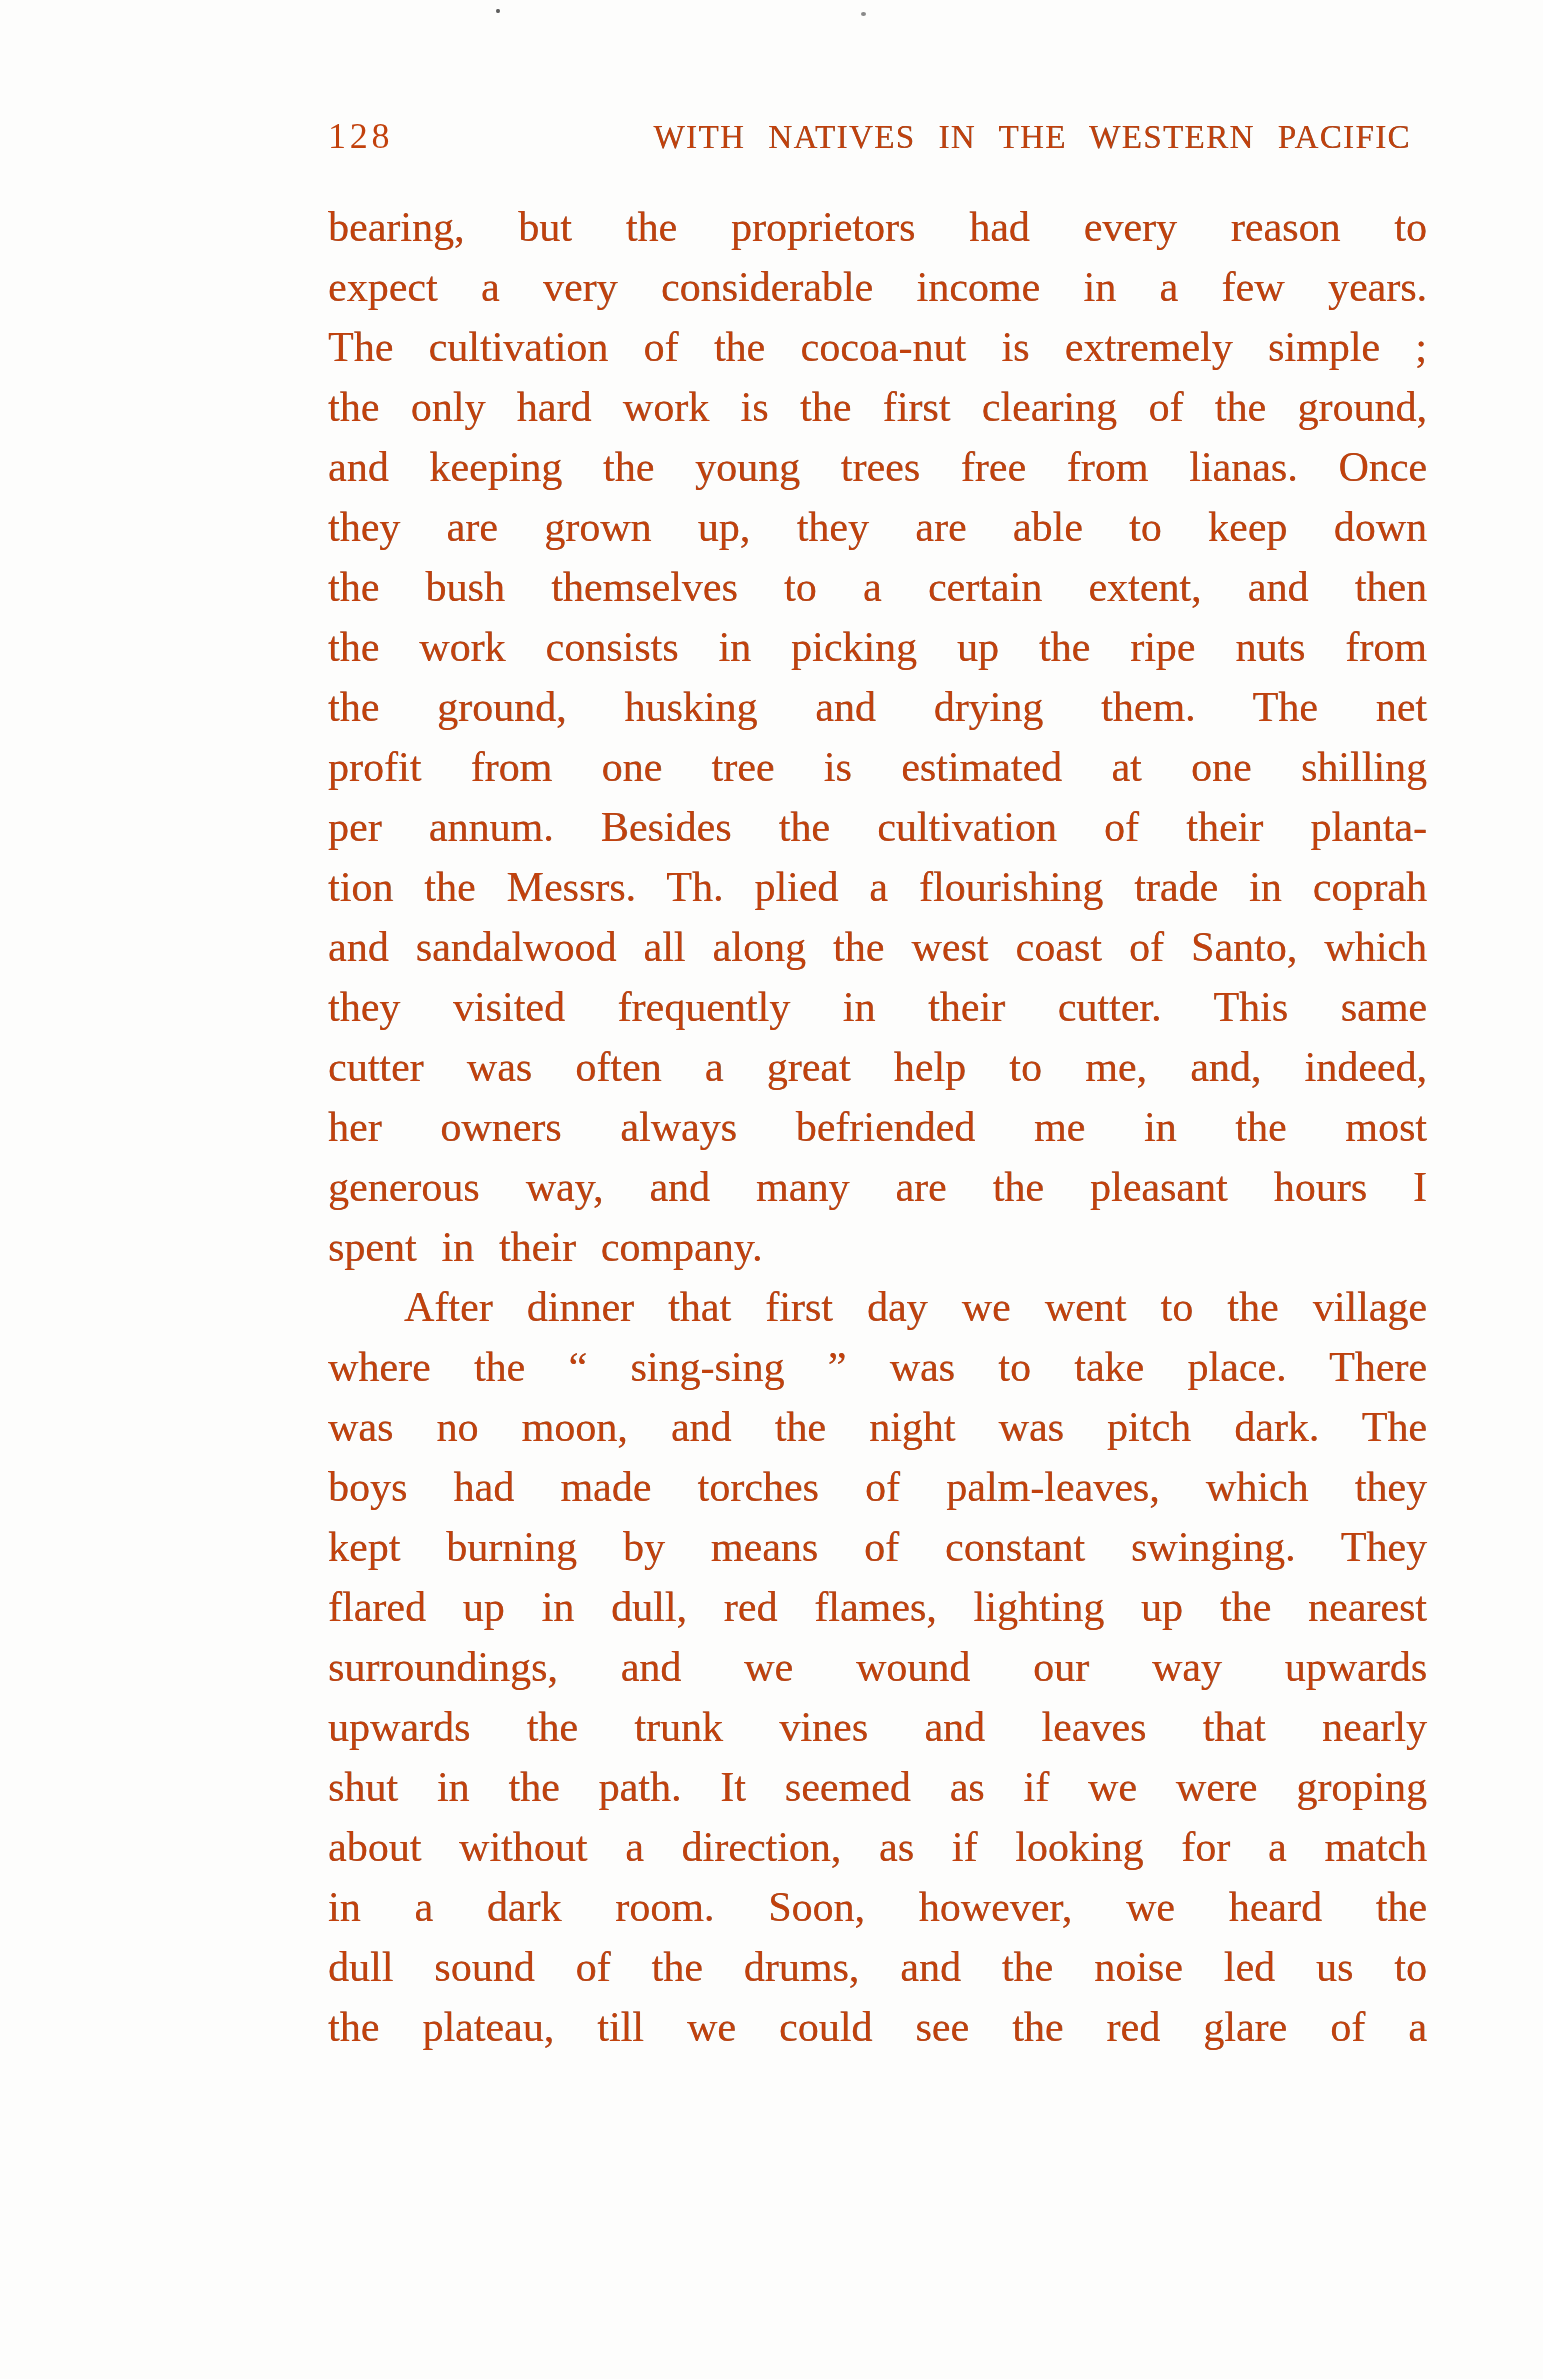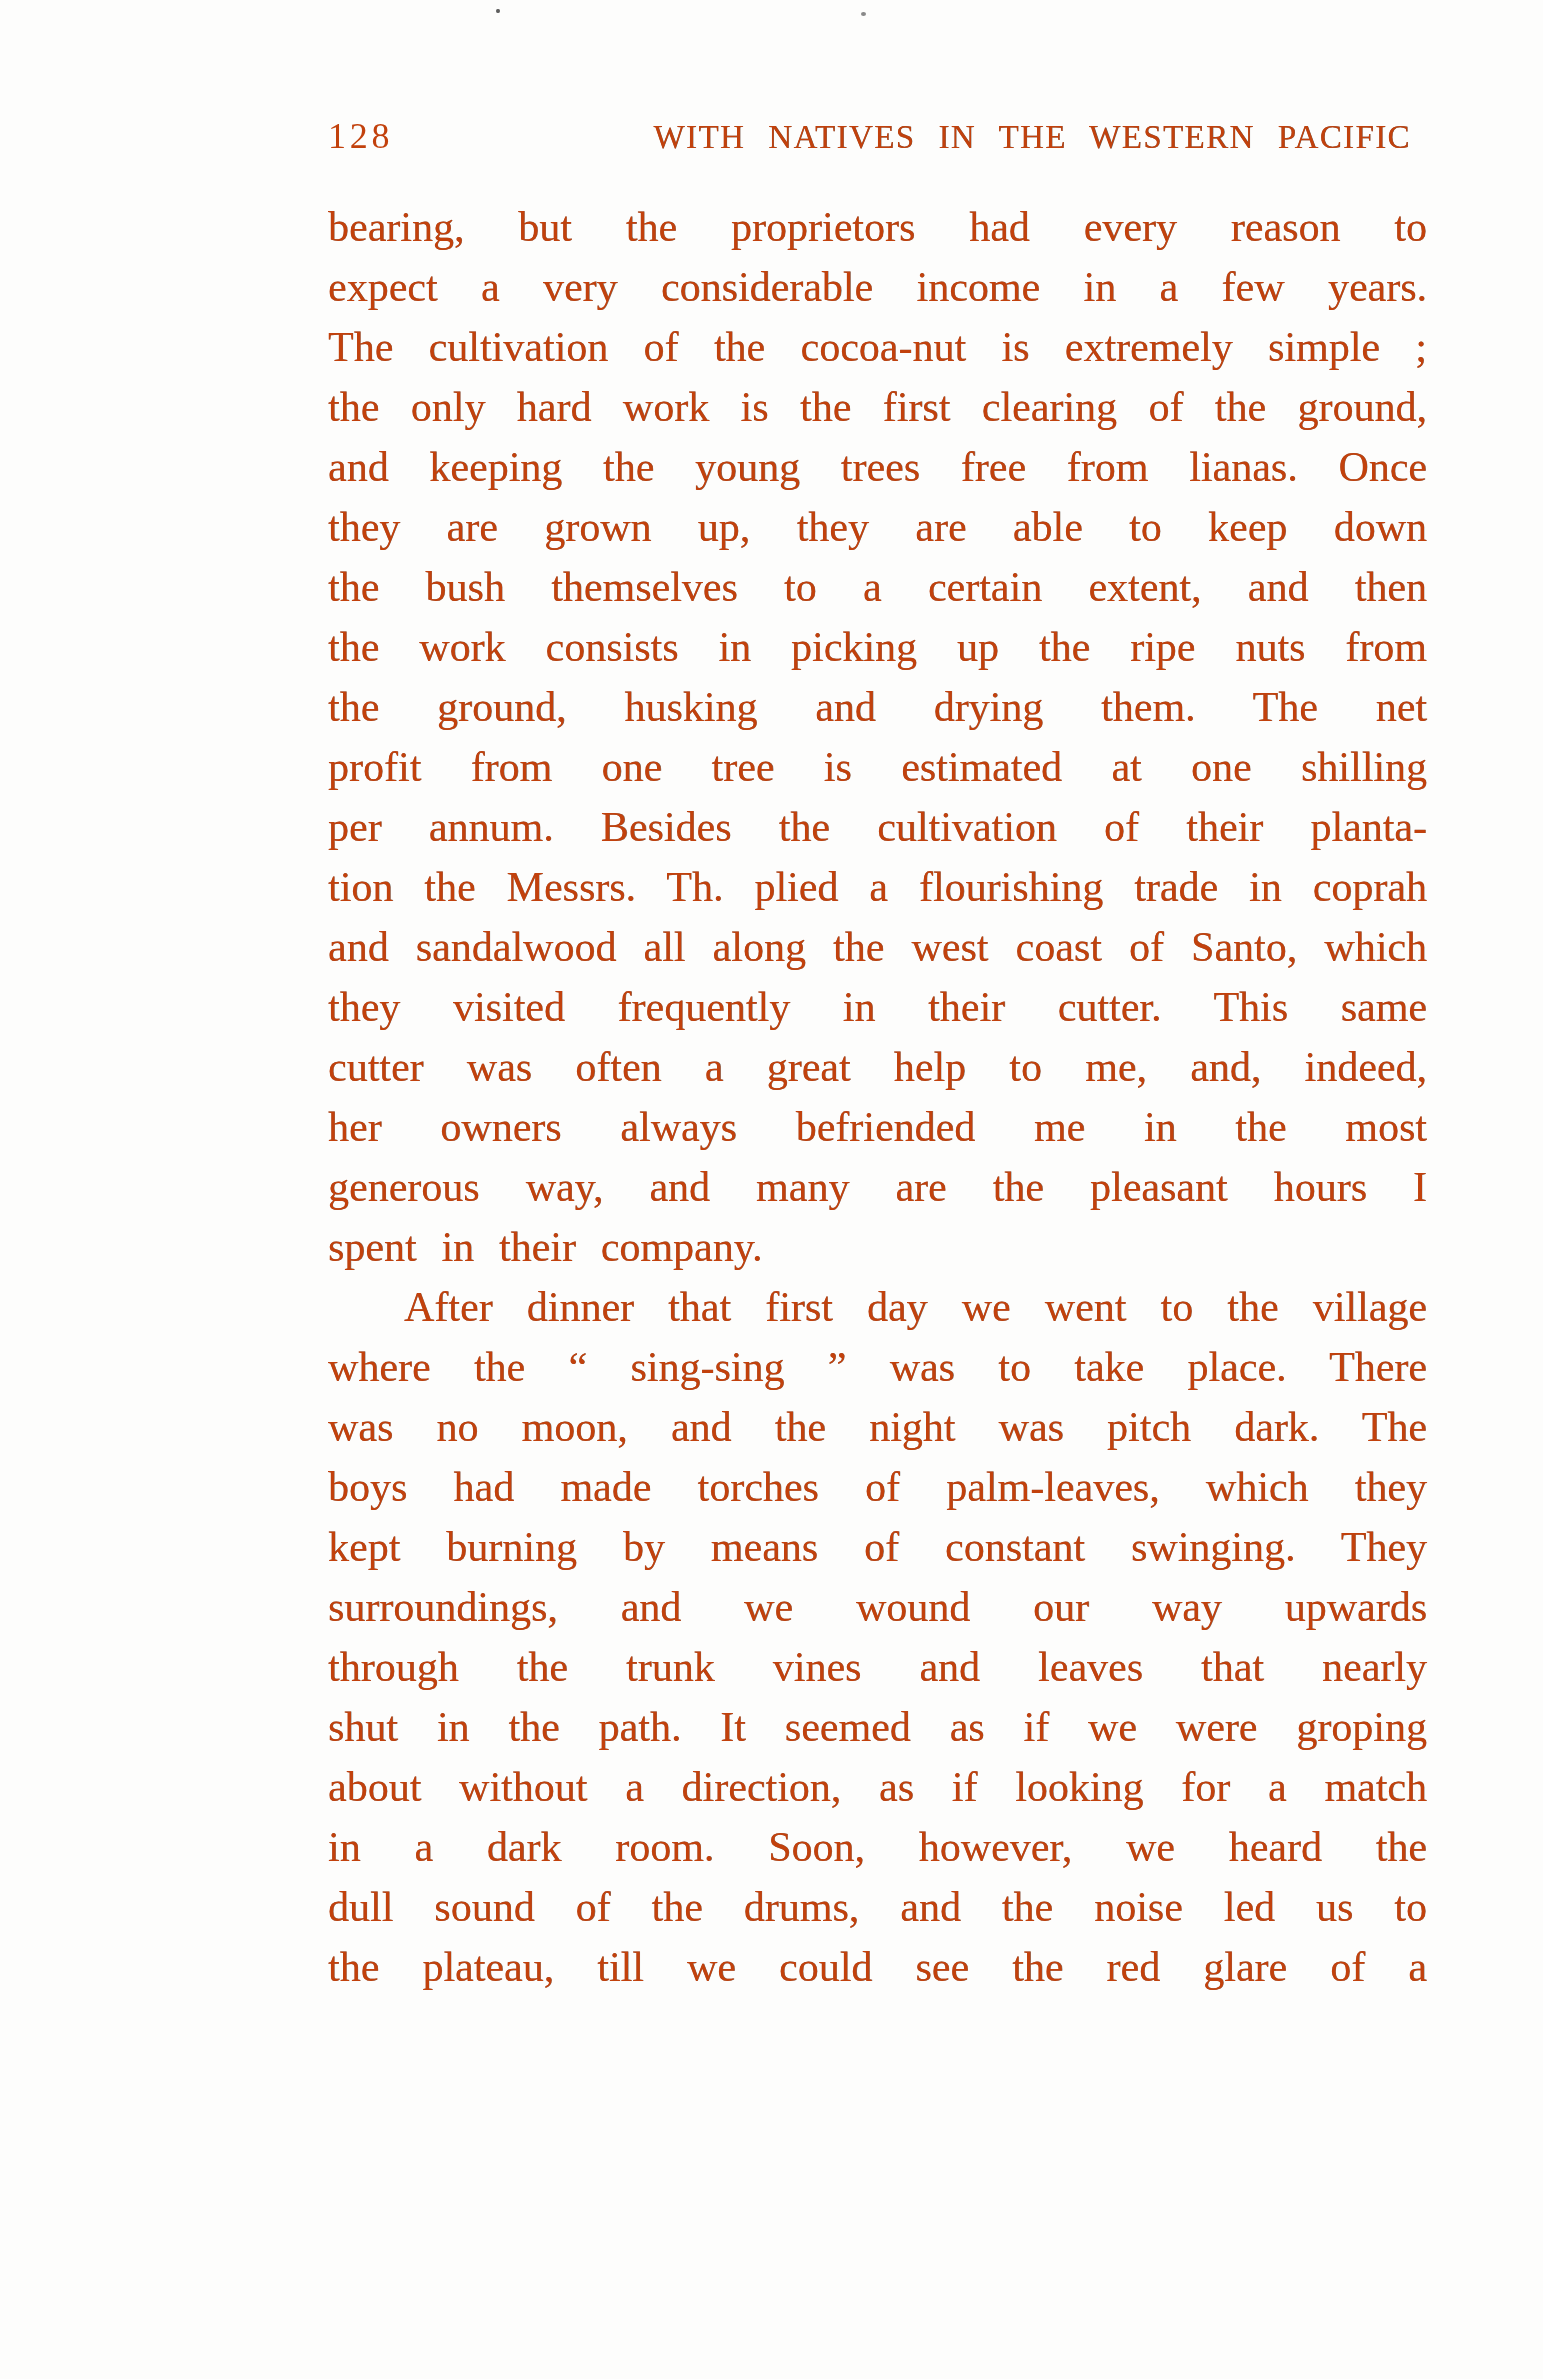--- a/index.html
+++ b/index.html
@@ -94,22 +94,23 @@
     <div class="tline">cutter was often a great help to me, and, indeed,</div>
     <div class="tline">her owners always befriended me in the most</div>
     <div class="tline">generous way, and many are the pleasant hours I</div>
     <div class="tline para-end">spent in their company.</div>
 
     <div class="tline indent">After dinner that first day we went to the village</div>
     <div class="tline">where the “ sing-sing ” was to take place.  There</div>
     <div class="tline">was no moon, and the night was pitch dark.  The</div>
     <div class="tline">boys had made torches of palm-leaves, which they</div>
     <div class="tline">kept burning by means of constant swinging.  They</div>
+    <div class="tline">flared up in dull, red flames, lighting up the nearest</div>
     <div class="tline">surroundings, and we wound our way upwards</div>
-    <div class="tline">through the trunk vines and leaves that nearly</div>
+    <div class="tline">upwards the trunk vines and leaves that nearly</div>
     <div class="tline">shut in the path.  It seemed as if we were groping</div>
     <div class="tline">about without a direction, as if looking for a match</div>
     <div class="tline">in a dark room.  Soon, however, we heard the</div>
     <div class="tline">dull sound of the drums, and the noise led us to</div>
     <div class="tline">the plateau, till we could see the red glare of a</div>
   </div>
 
 </div>
 
 

